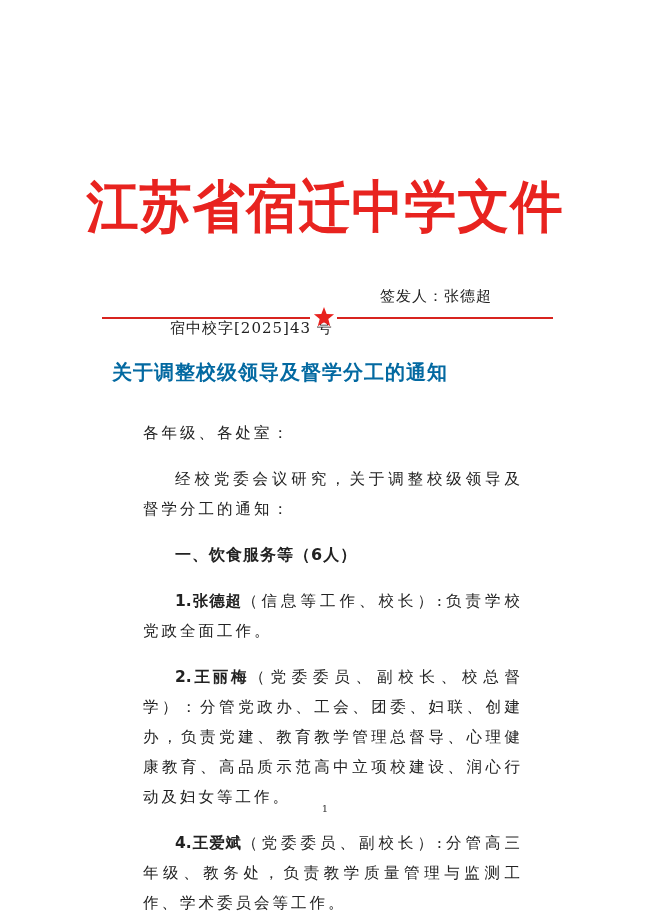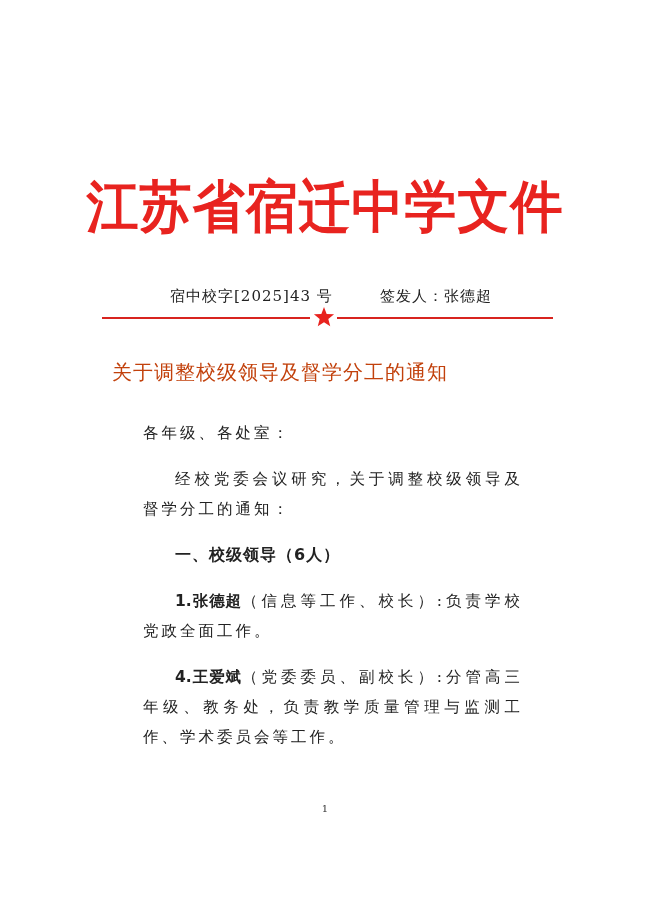--- a/index.html
+++ b/index.html
@@ -37,21 +37,21 @@
       transform: scaleY(1.08);
     }
     .docinfo {
       position: absolute;
       top: 286px;
       font-size: 15px;
       color: #222;
       line-height: 20px;
       letter-spacing: 1px;
     }
-    .docnum { left: 170px; }
+    .docnum { left: 170px; margin-top: 32px; }
     .signer { left: 380px; }
     .redline {
       position: absolute;
       top: 317px;
       height: 2px;
       background: #d8241f;
     }
     .redline.left { left: 102px; width: 208px; }
     .redline.right { left: 337px; width: 216px; }
     .star {
@@ -61,22 +61,22 @@
       width: 22px;
       height: 22px;
     }
     .title {
       position: absolute;
       top: 358px;
       left: 0;
       width: 560px;
       text-align: center;
       font-size: 20px;
-      font-weight: normal;
-      color: #c2410c;
+      font-weight: bold;
+      color: #0369a1;
       letter-spacing: 1px;
       line-height: 28px;
     }
     .body {
       position: absolute;
       left: 127px;
       top: 402px;
       width: 412px;
       font-size: 15.5px;
       line-height: 30px;
@@ -128,26 +128,29 @@
   <svg class="star" viewBox="0 0 24 24">
     <polygon points="12,1 14.9,8.6 23,9.1 16.7,14.3 18.8,22.2 12,17.8 5.2,22.2 7.3,14.3 1,9.1 9.1,8.6" fill="#e8231f"></polygon>
   </svg>
   <div class="redline right"></div>
 
   <div class="title">关于调整校级领导及督学分工的通知</div>
 
   <div class="body">
     <p>各年级、各处室：</p>
     <p class="indent">经校党委会议研究，关于调整校级领导及督学分工的通知：</p>
-    <p class="section-heading">一、校级领导（6人）</p>
+    <p class="section-heading">一、饮食服务等（6人）</p>
 
     <p class="indent">
       <span class="name">1.</span><span class="name">张德超</span><span class="role">（信息等工作、校长）</span><span>:负责学校党政全面工作。</span>
     </p>
 
+    <p class="indent">
+      <span class="name">2.</span><span class="name">王丽梅</span><span class="role">（党委委员、副校长、校总督学）</span><span>：分管党政办、工会、团委、妇联、创建办，负责党建、教育教学管理总督导、心理健康教育、高品质示范高中立项校建设、润心行动及妇女等工作。</span>
+    </p>
 
 
     <p class="indent">
       <span class="name">4.</span><span class="name">王爱斌</span><span class="role">（党委委员、副校长）</span><span>:分管高三年级、教务处，负责教学质量管理与监测工作、学术委员会等工作。</span>
     </p>
   </div>
 
   <div class="pagenum">1</div>
 </div>
 

